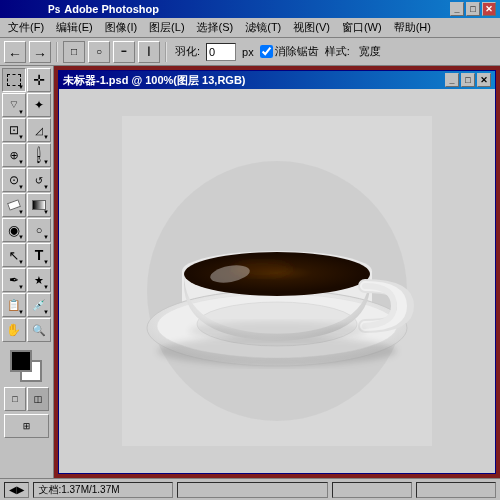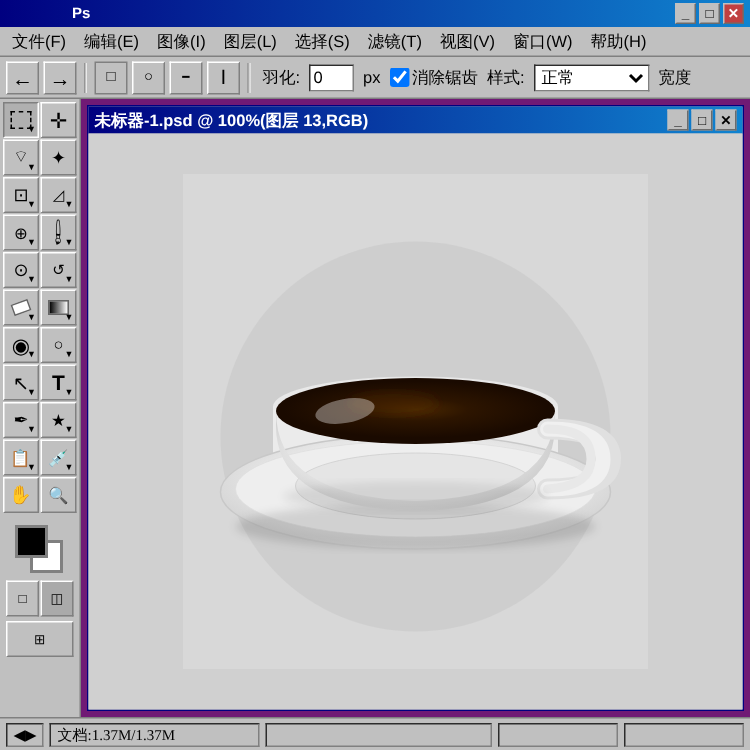--- a/index.html
+++ b/index.html
@@ -176,21 +176,21 @@
     }
     .quick-mask-row {
       display: flex;
       gap: 1px;
       margin-top: 3px;
     }
 
     
     #canvas-area {
       flex: 1;
-      background: #701a75;
+      background: #7f1d1d;
       padding: 4px;
       overflow: hidden;
     }
 
     
     #doc-window {
       background: #c0c0c0;
       border: 1px solid #000080;
       height: 100%;
     }
@@ -254,20 +254,21 @@
       display: flex;
       align-items: center;
       font-size: 10px;
     }
   </style>
 </head>
 <body>
 
 <div id="title-bar">
   <span style="font-size:10px;margin-right:4px;margin-left:44px;">Ps</span>
+  <span>Adobe Photoshop</span>
   <div style="margin-left:auto;display:flex;gap:2px;">
     <div class="win-ctrl-btn">_</div>
     <div class="win-ctrl-btn">□</div>
     <div class="win-ctrl-btn" style="background:#c04040;color:white;">✕</div>
   </div>
 </div>
 
 <div id="menu-bar">
   <div class="menu-item">文件(F)</div>
   <div class="menu-item">编辑(E)</div>
@@ -292,25 +293,20 @@
   <div class="toolbar-btn" style="font-size:8px;">┃</div>
   <div class="toolbar-separator"></div>
   <span class="toolbar-label">羽化:</span>
   <input type="text" class="toolbar-input" style="width: 30px;" value="0">
   <span class="toolbar-label">px</span>
   <label class="toolbar-checkbox-label">
     <input type="checkbox" checked="" style="">
     <span>消除锯齿</span>
   </label>
   <span class="toolbar-label">样式:</span>
-  <select class="toolbar-select">
-    <option>正常</option>
-    <option>固定长宽比</option>
-    <option>固定大小</option>
-  </select>
   <span class="toolbar-label">宽度</span>
 </div>
 
 <div id="main-area">
 
   <div id="left-toolbar">
 
     <div class="tool-row">
       <div class="tool-btn active" title="矩形选框工具">
         <span style="font-size:11px;border:1.5px dashed #000;width:14px;height:12px;display:block;"></span>
@@ -524,17 +520,17 @@
     </div>
   </div>
 
 </div>
 
 <div id="status-bar">
   <div class="status-section">
     <span style="font-size:10px;">◀</span>
     <span style="font-size:10px;">▶</span>
   </div>
-  <div class="status-section" style="min-width:140px;font-family:Liberation Serif, serif;">文档:1.37M/1.37M</div>
+  <div class="status-section" style="min-width:140px;">文档:1.37M/1.37M</div>
   <div class="status-section" style="flex:1;"></div>
   <div class="status-section" style="width:80px;"></div>
   <div class="status-section" style="width:80px;"></div>
 </div>
 
 </body></html>

